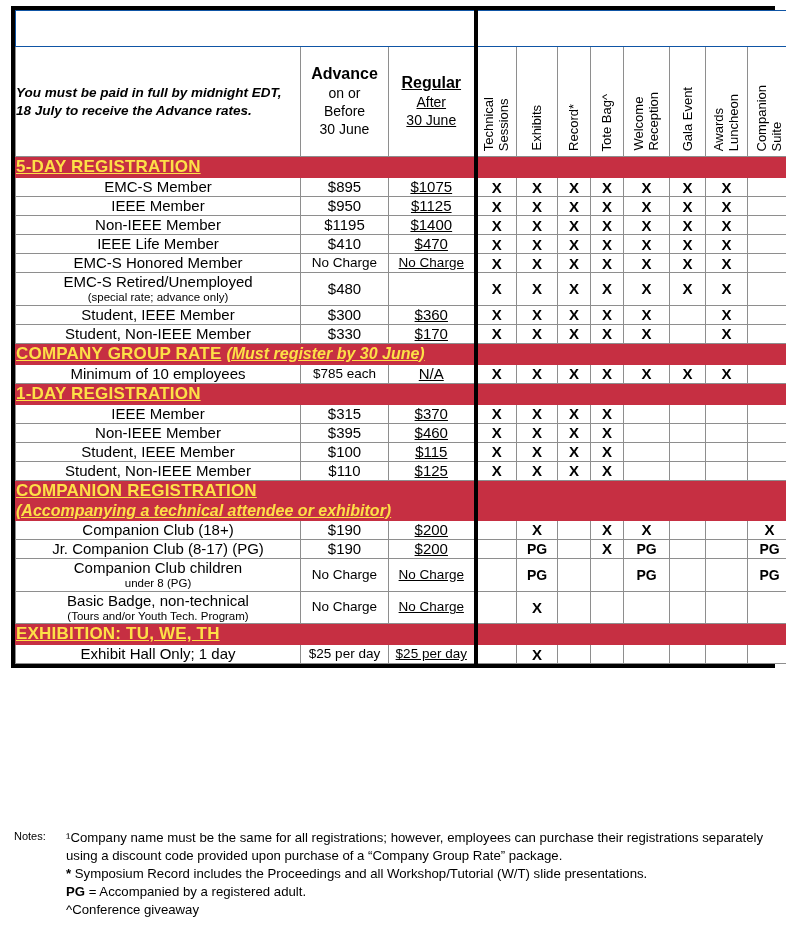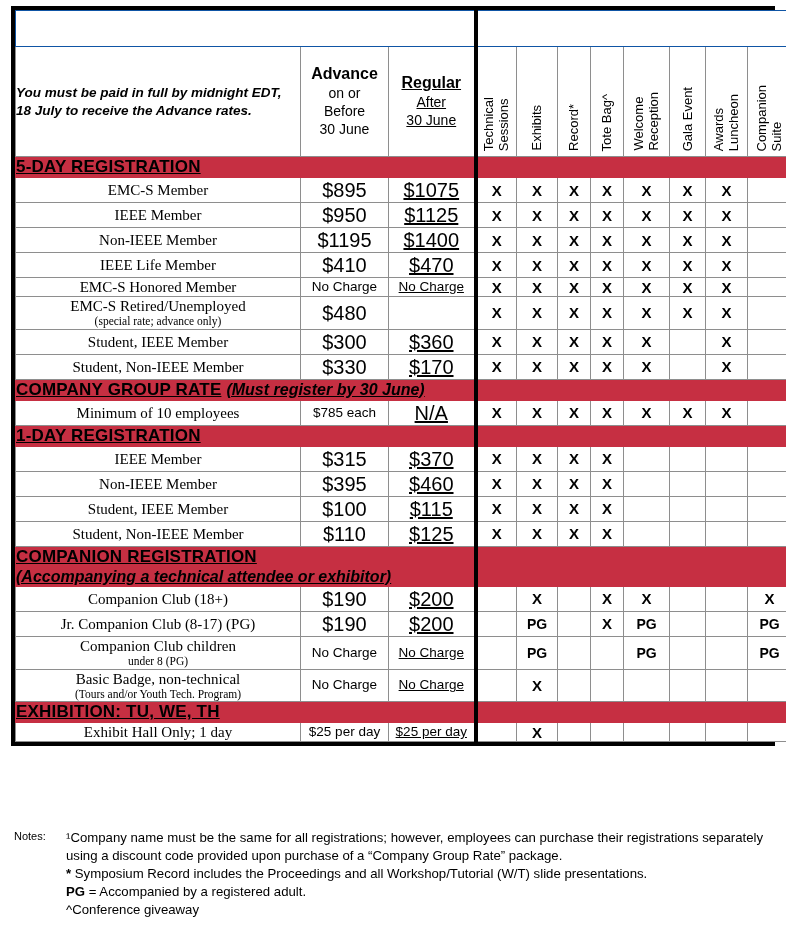--- a/index.html
+++ b/index.html
@@ -87,21 +87,21 @@
     left: 50%;
     bottom: 5px;
     transform-origin: center;
     translate: -50% 0;
     transform: rotate(180deg);
   }
 
   
   .sect {
     background: #c62f42 !important;
-    color: #000000;
+    color: #fde047;
     border: 1px solid #c62f42 !important;
     padding: 3px 0 4px 12px;
   }
   .sect.vsplit-left { border-right: 4px solid #000000 !important; }
   .sect .t {
     font-weight: bold;
     font-size: 17px;
     letter-spacing: .2px;
     display: inline;
   }
@@ -114,26 +114,25 @@
   }
   .sect .sub.block { display: block; margin-left: 0; margin-top: 1px; }
   .sect-blank { background: #c62f42 !important; border: 1px solid #c62f42 !important; }
 
   
   .cat {
     text-align: center;
     font-size: 15px;
     padding: 4px 6px;
     line-height: 1.2;
-    font-family: Liberation Serif, serif;
   }
   .cat .sub2 { display: block; font-size: 11.5px; margin-top: 0px; }
   .price {
     text-align: center;
-    font-size: 20px;
+    font-size: 15px;
     padding: 4px 2px;
     line-height: 1.2;
   }
   .price.small { font-size: 13.5px; }
   .mark {
     text-align: center;
     font-weight: bold;
     font-size: 15px;
     padding: 3px 0;
   }

